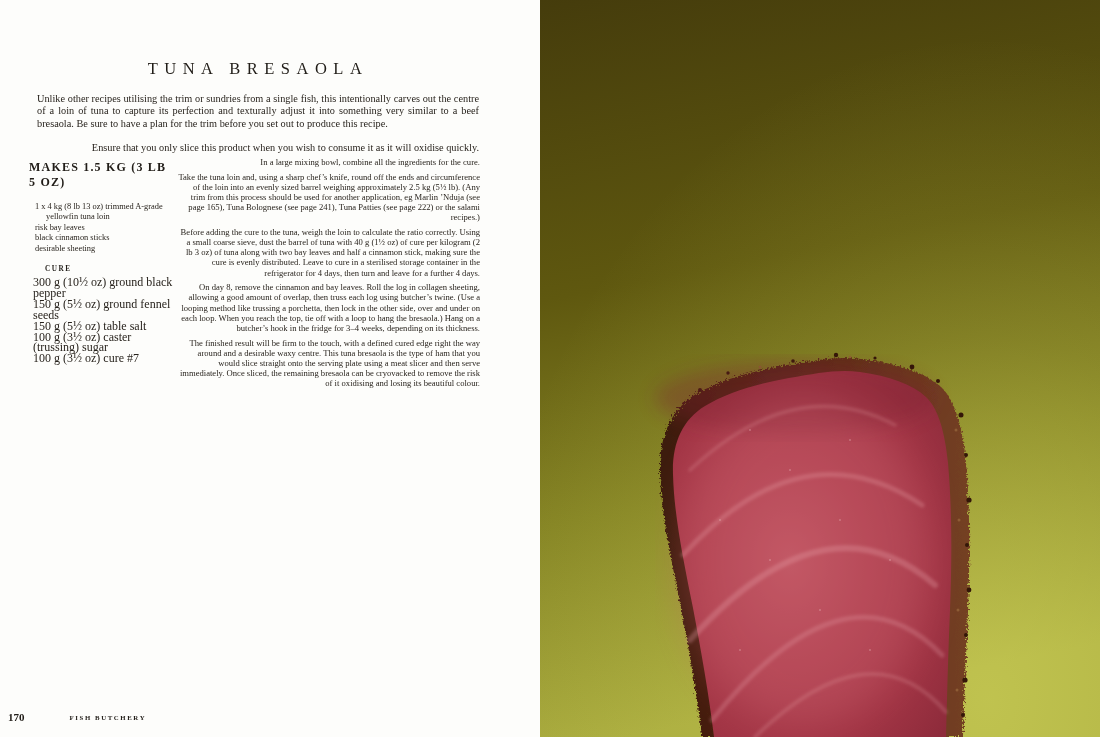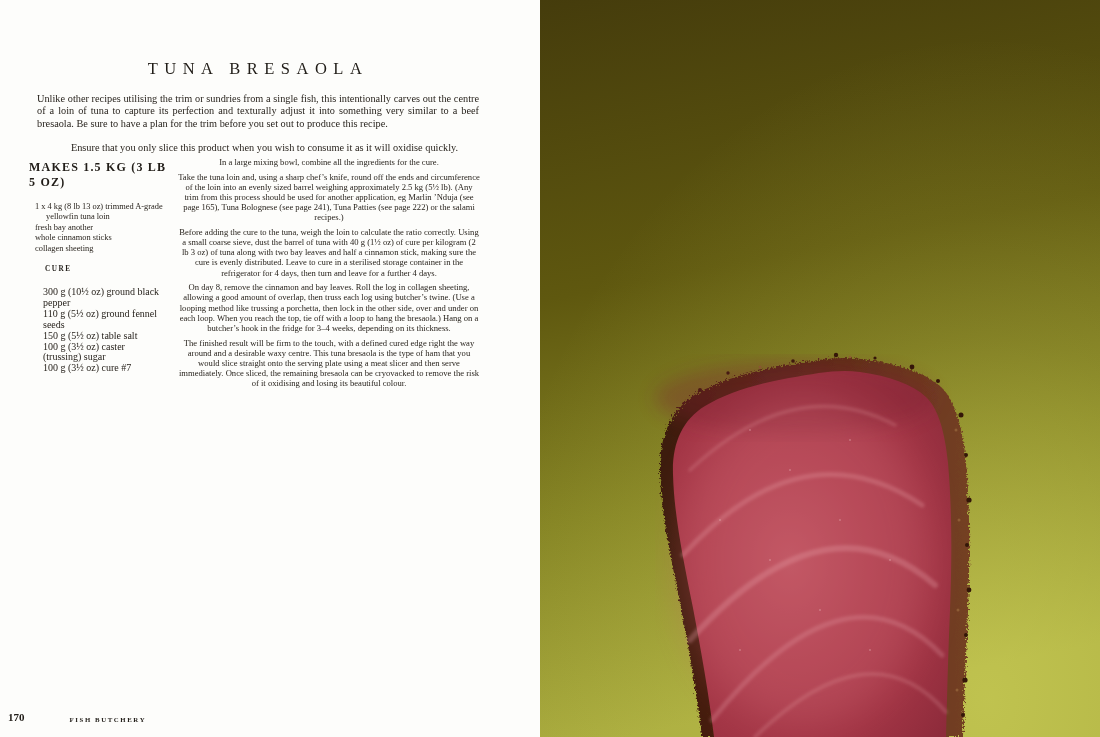--- a/index.html
+++ b/index.html
@@ -19,39 +19,39 @@
     position: absolute; left: 25px; top: 48px; width: 466px;
     text-align: center; font-size: 16.5px; letter-spacing: 6.5px;
     color: #211d18; white-space: nowrap; font-weight: 400;
   }
 
   .intro { position: absolute; left: 25px; top: 81px; width: 466px; }
   .intro p {
     margin: 12px; font-size: 10.3px; line-height: 12.3px;
     text-align: justify; color: #29241e;
   }
-  .intro p.indented { text-indent: 13px; text-align: center; }
+  .intro p.indented { text-indent: 13px; text-align: right; }
 
   .ingredients-col { position: absolute; left: 29px; top: 160px; width: 148px; }
   .yield-heading {
     font-size: 12px; font-weight: 700; letter-spacing: 1.2px;
     margin: 0 0 12px 0; color: #211d18;
   }
   .ing-list { margin: 6px; padding: 0; list-style: none; font-size: 8.4px; line-height: 10.4px; }
   .ing-list li { padding-left: 11px; text-indent: -11px; }
   .cure-heading {
     font-size: 7.2px; font-weight: 700; letter-spacing: 1.6px;
     margin: 11px 0 3px 16px; color: #211d18;
   }
-  .cure-list { margin: 14px; padding: 0; list-style: none; font-size: 10px; line-height: 10.9px; }
+  .cure-list { margin: 4px; padding: 0; list-style: none; font-size: 12px; line-height: 10.9px; }
 
   .method-col { position: absolute; left: 178px; top: 157px; width: 302px; }
-  .method-col p { margin: 0 0 4.5px 0; font-size: 8.6px; line-height: 10.15px; text-align: center; color: #29241e; }
-
-  .page-footer { position: absolute; left: 8px; bottom: 14px; display: flex; align-items: flex-end; gap: 32px; }
+  .method-col p { margin: 0 0 4.5px 0; font-size: 8.6px; line-height: 10.15px; text-align: right; color: #29241e; }
+
+  .page-footer { position: absolute; left: 8px; bottom: 14px; display: flex; align-items: center; gap: 32px; }
   .page-number { font-size: 11px; font-weight: 700; color: #211d18; }
   .book-title { font-size: 6.8px; font-weight: 700; letter-spacing: 1.6px; margin-left: 13px; color: #211d18; }
 
   
   .photo-page { position: absolute; left: 540px; top: 0; width: 560px; height: 737px; }
   .photo-page svg { display: block; }
 </style>
 </head>
 <body>
 
@@ -63,28 +63,28 @@
 
     <div class="intro">
       <p>Unlike other recipes utilising the trim or sundries from a single fish, this intentionally carves out the centre of a loin of tuna to capture its perfection and texturally adjust it into something very similar to a beef bresaola. Be sure to have a plan for the trim before you set out to produce this recipe.</p>
       <p class="indented">Ensure that you only slice this product when you wish to consume it as it will oxidise quickly.</p>
     </div>
 
     <div class="ingredients-col">
       <p class="yield-heading">MAKES 1.5 KG (3 LB 5 OZ)</p>
       <ul class="ing-list">
         <li>1 x 4 kg (8 lb 13 oz) trimmed A-grade yellowfin tuna loin</li>
-        <li>fresh bay another</li>
-        <li>whole cinnamon sticks</li>
-        <li>collagen sheeting</li>
+        <li>risk bay leaves</li>
+        <li>black cinnamon sticks</li>
+        <li>desirable sheeting</li>
       </ul>
       <p class="cure-heading">CURE</p>
       <ul class="cure-list">
         <li>300 g (10½ oz) ground black pepper</li>
-        <li>110 g (5½ oz) ground fennel seeds</li>
+        <li>150 g (5½ oz) ground fennel seeds</li>
         <li>150 g (5½ oz) table salt</li>
         <li>100 g (3½ oz) caster (trussing) sugar</li>
         <li>100 g (3½ oz) cure #7</li>
       </ul>
     </div>
 
     <div class="method-col">
       <p>In a large mixing bowl, combine all the ingredients for the cure.</p>
       <p>Take the tuna loin and, using a sharp chef’s knife, round off the ends and circumference of the loin into an evenly sized barrel weighing approximately 2.5 kg (5½ lb). (Any trim from this process should be used for another application, eg Marlin ’Nduja (see page 165), Tuna Bolognese (see page 241), Tuna Patties (see page 222) or the salami recipes.)</p>
       <p>Before adding the cure to the tuna, weigh the loin to calculate the ratio correctly. Using a small coarse sieve, dust the barrel of tuna with 40 g (1½ oz) of cure per kilogram (2 lb 3 oz) of tuna along with two bay leaves and half a cinnamon stick, making sure the cure is evenly distributed. Leave to cure in a sterilised storage container in the refrigerator for 4 days, then turn and leave for a further 4 days.</p>

